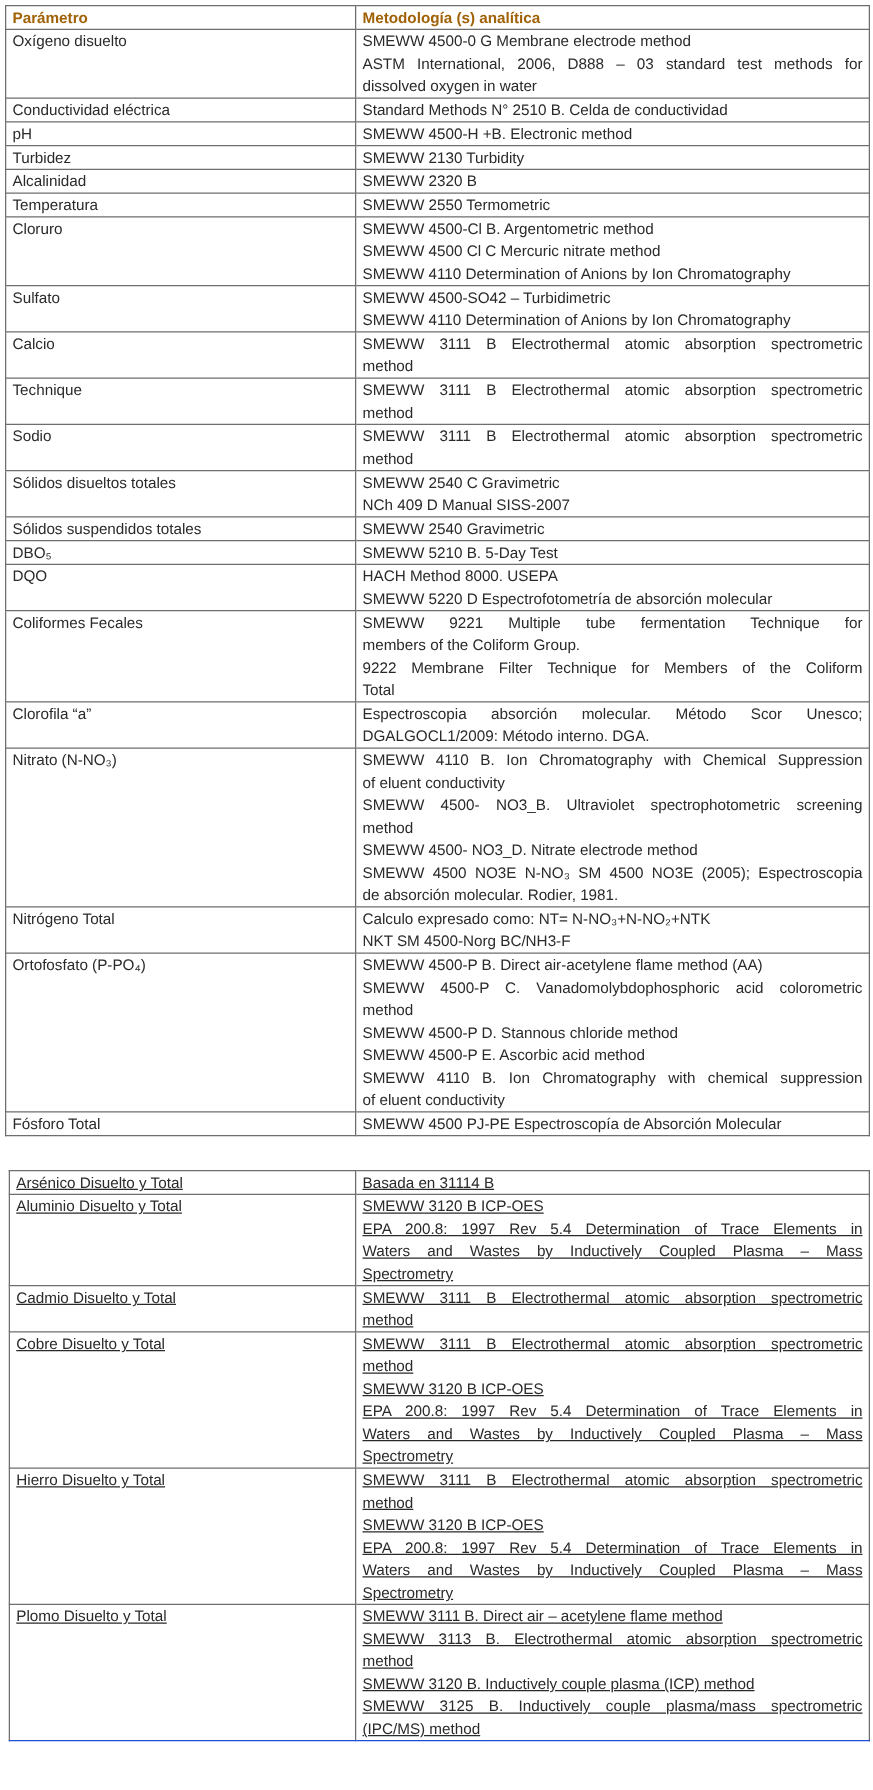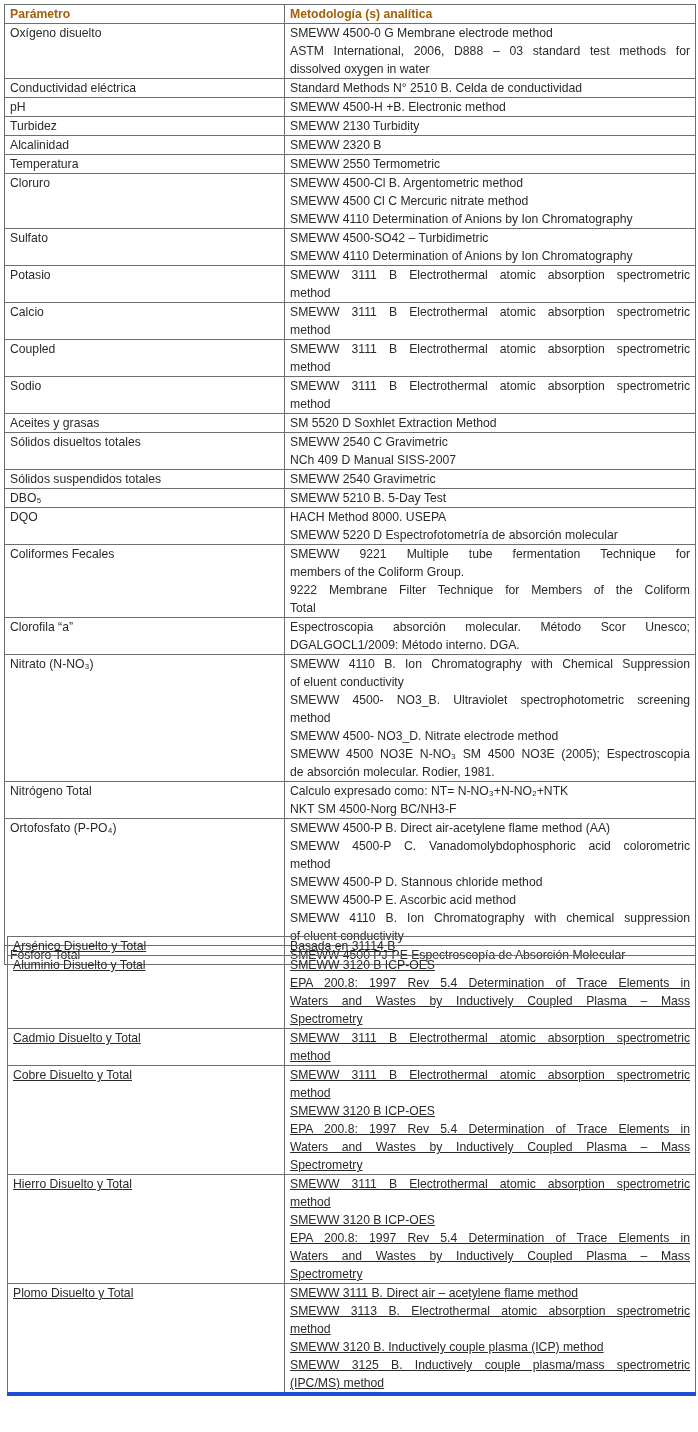--- a/index.html
+++ b/index.html
@@ -22,21 +22,21 @@
     vertical-align: top;
     padding: 0 5px 0 5px;
     text-align: left;
     font-weight: normal;
   }
   #t1 col.c1 { width: 280px; }
   #t2 col.c1 { width: 277px; }
   th { font-weight: bold; color: #a16207; }
   .line { display: block; text-align: justify; text-align-last: left; }
   .line.just-last { text-align-last: justify; }
-  #t2 tr:last-child td { border-bottom: 4px solid #1d4ed8; margin-left: 48px; }
+  #t2 tr:last-child td { border-bottom: 1px solid #1d4ed8; margin-left: 48px; }
 </style>
 </head>
 <body>
 
 <table id="t1">
   <colgroup>
       <col class="c1">
       <col>
     </colgroup>
   <thead>
@@ -93,51 +93,38 @@
         </td>
       </tr>
       <tr>
         <td>Sulfato</td>
         <td>
           <span class="line">SMEWW 4500-SO42 – Turbidimetric</span>
           <span class="line">SMEWW 4110 Determination of Anions by Ion Chromatography</span>
         </td>
       </tr>
       <tr>
-        <td>Potasio</td>
-        <td>
-          <span class="line just-last">SMEWW 3111 B Electrothermal atomic absorption spectrometric</span>
-          <span class="line">method</span>
-        </td>
-      </tr>
-      <tr>
         <td>Calcio</td>
         <td>
           <span class="line just-last">SMEWW 3111 B Electrothermal atomic absorption spectrometric</span>
           <span class="line">method</span>
         </td>
       </tr>
       <tr>
-        <td>Coupled</td>
+        <td>Technique</td>
         <td>
           <span class="line just-last">SMEWW 3111 B Electrothermal atomic absorption spectrometric</span>
           <span class="line">method</span>
         </td>
       </tr>
       <tr>
         <td>Sodio</td>
         <td>
           <span class="line just-last">SMEWW 3111 B Electrothermal atomic absorption spectrometric</span>
           <span class="line">method</span>
-        </td>
-      </tr>
-      <tr>
-        <td>Aceites y grasas</td>
-        <td>
-          <span class="line">SM 5520 D Soxhlet Extraction Method</span>
         </td>
       </tr>
       <tr>
         <td>Sólidos disueltos totales</td>
         <td>
           <span class="line">SMEWW 2540 C Gravimetric</span>
           <span class="line">NCh 409 D Manual SISS-2007</span>
         </td>
       </tr>
       <tr>

